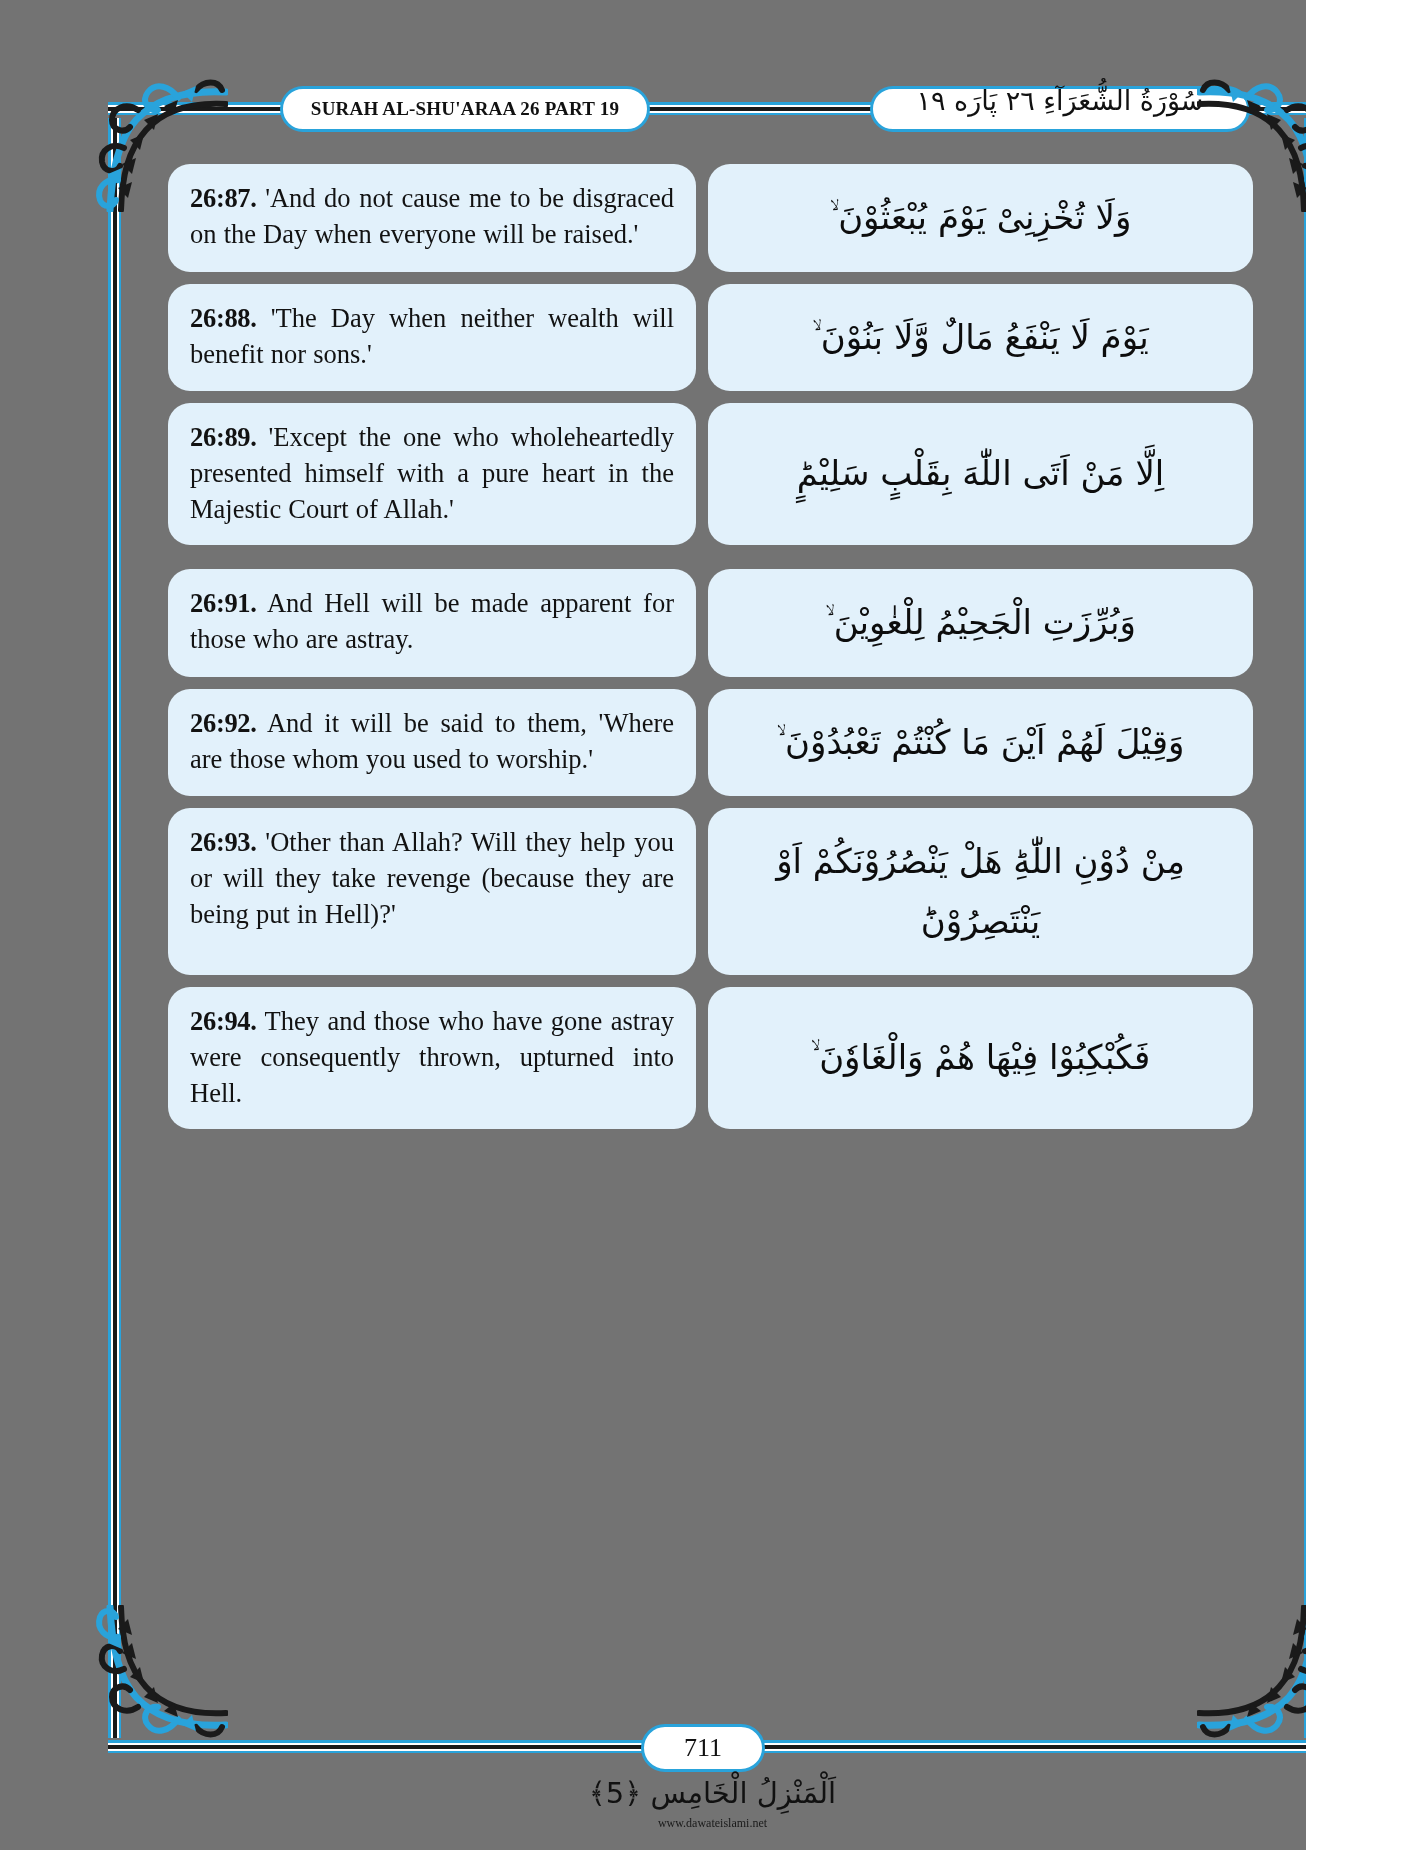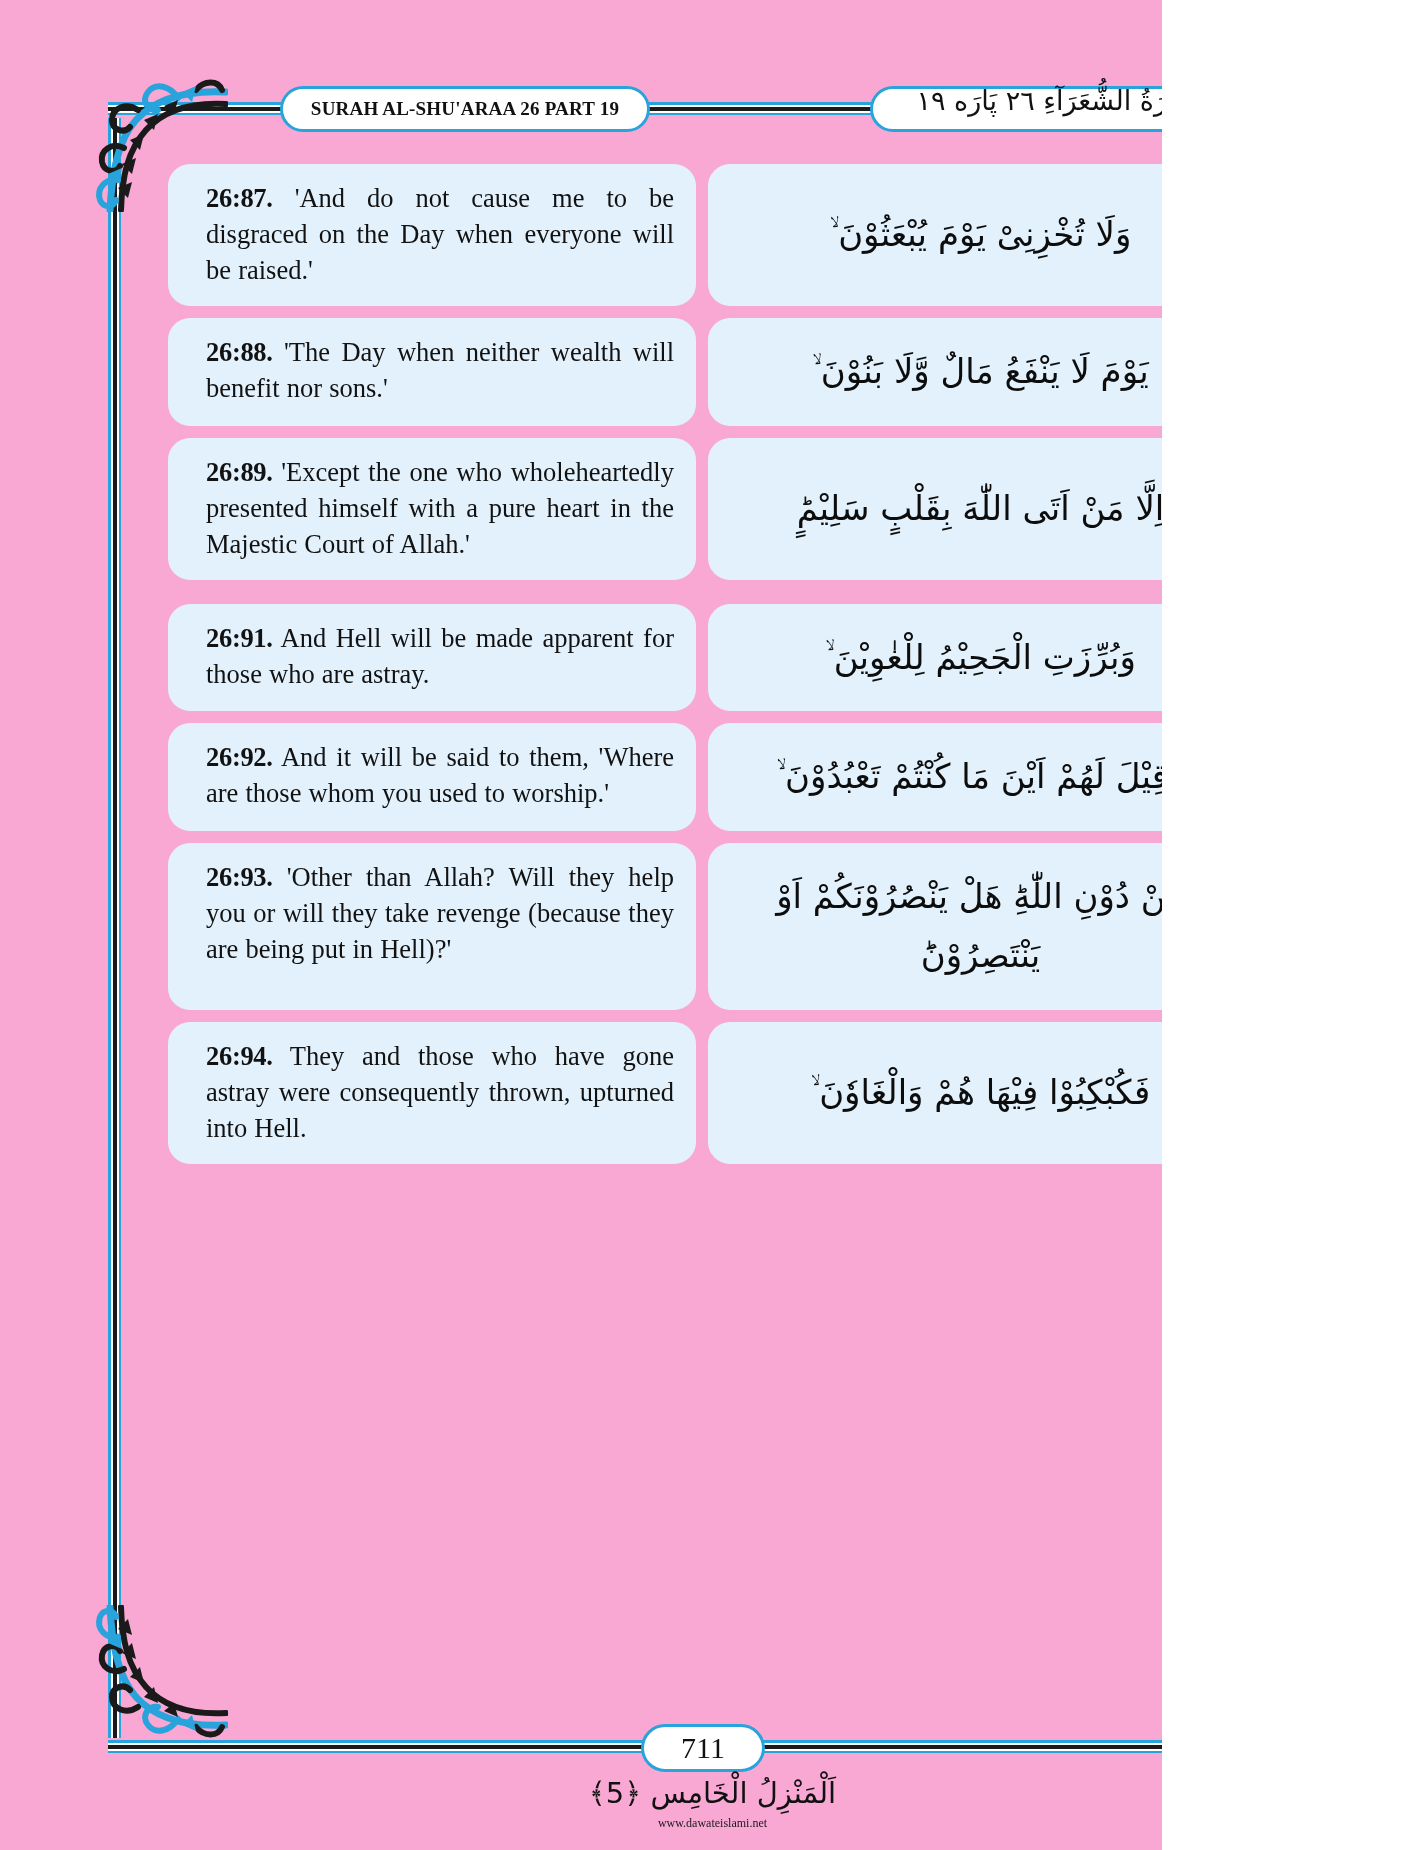--- a/index.html
+++ b/index.html
@@ -6,23 +6,23 @@
 
   html, body {
     width: 1425px;
     height: 1850px;
     background: #ffffff;
     font-family: "Liberation Serif", serif;
   }
 
   .page {
     position: relative;
-    width: 1162px;
+    width: 1306px;
     height: 1850px;
-    background: #f9a8d4;
+    background: #737373;
     overflow: hidden;
   }
   
   .rule-v {
     position: absolute;
     width: 13px;
     background:
       linear-gradient(to right,
         #29a3db 0px, #29a3db 3px,
         #ffffff 3px, #ffffff 5px,
@@ -109,21 +109,21 @@
   }
   .verse-row {
     display: flex;
     gap: 12px;
     margin-bottom: 12px;
     align-items: stretch;
   }
   .cell {
     background: #e2f1fb;
     border-radius: 22px;
-    padding: 16px 22px 18px 38px;
+    padding: 16px 22px 18px 22px;
   }
   .cell-en {
     width: 528px;
     flex: 0 0 528px;
     text-align: justify;
     text-align-last: left;
     font-family: "Liberation Serif", serif;
     font-size: 26.5px;
     line-height: 1.36;
     color: #121212;
@@ -175,21 +175,21 @@
     top: 0;
     width: 124px;
     height: 48px;
     background: #ffffff;
     border: 3px solid #29a3db;
     border-radius: 26px;
     display: flex;
     align-items: center;
     justify-content: center;
     font-family: "Liberation Serif", serif;
-    font-size: 30px;
+    font-size: 26px;
     color: #111111;
   }
   .manzil {
     position: absolute;
     left: 0;
     top: 1776px;
     width: 1425px;
     text-align: center;
     font-family: "DejaVu Sans", sans-serif;
     font-size: 29px;

